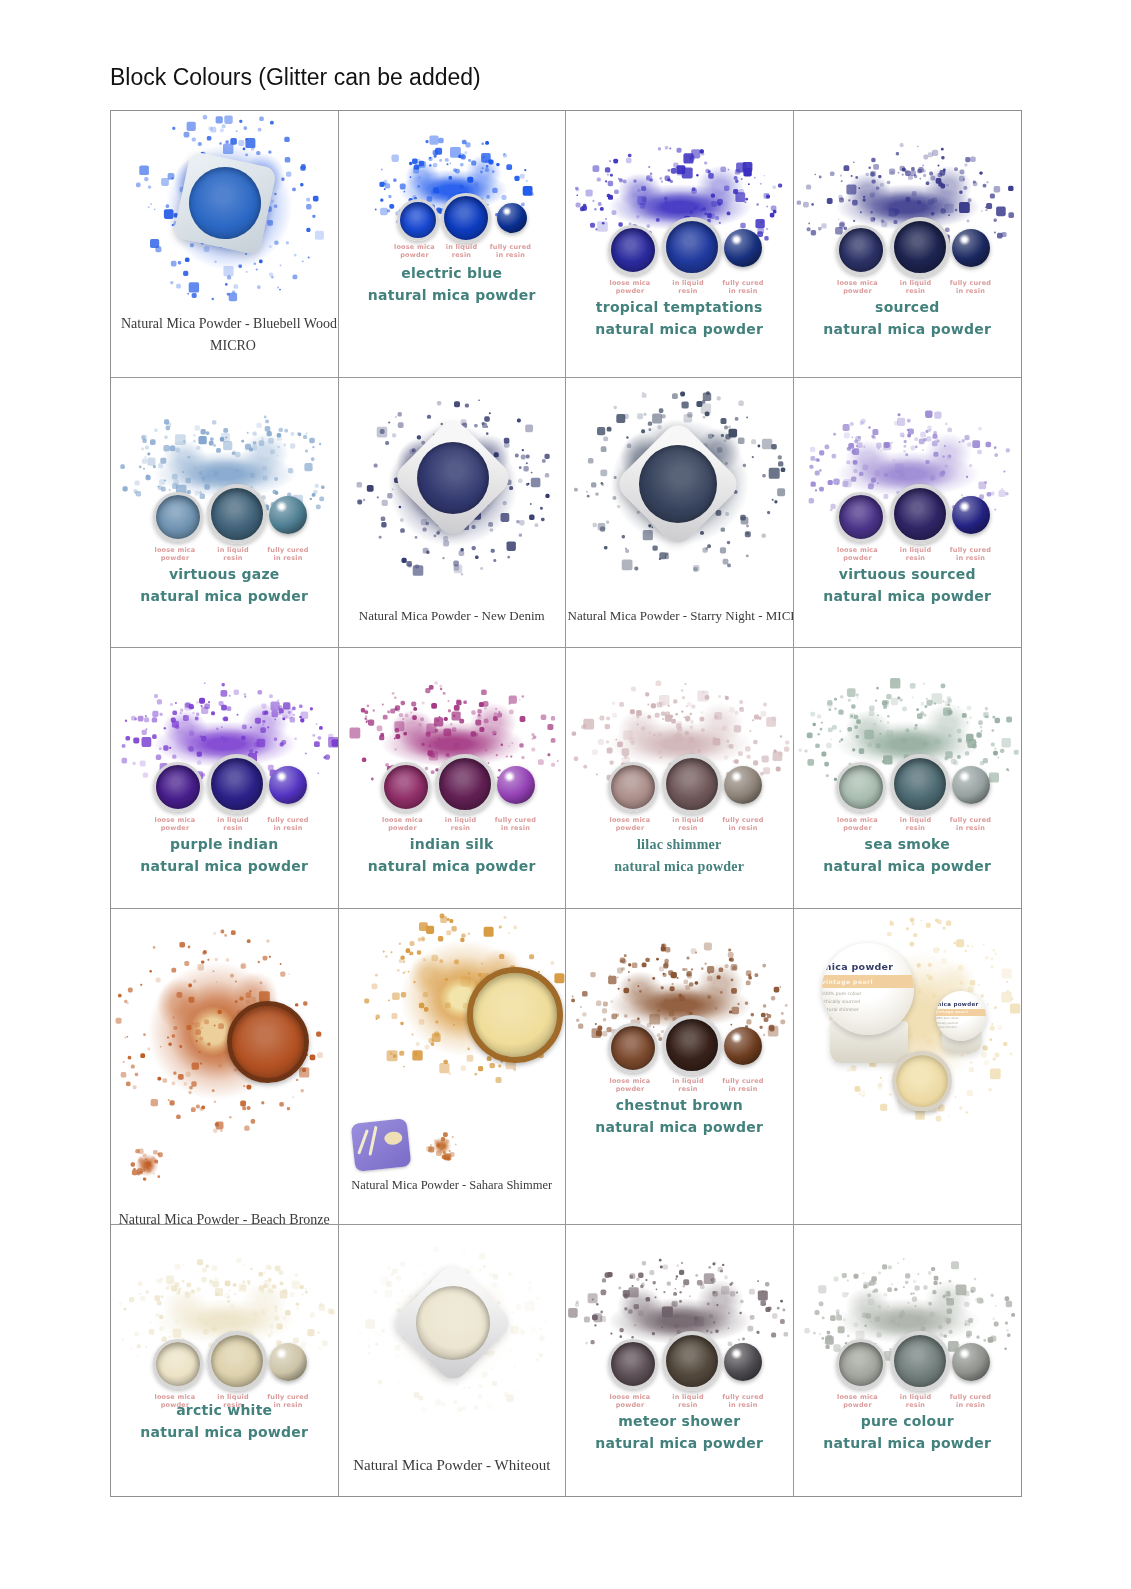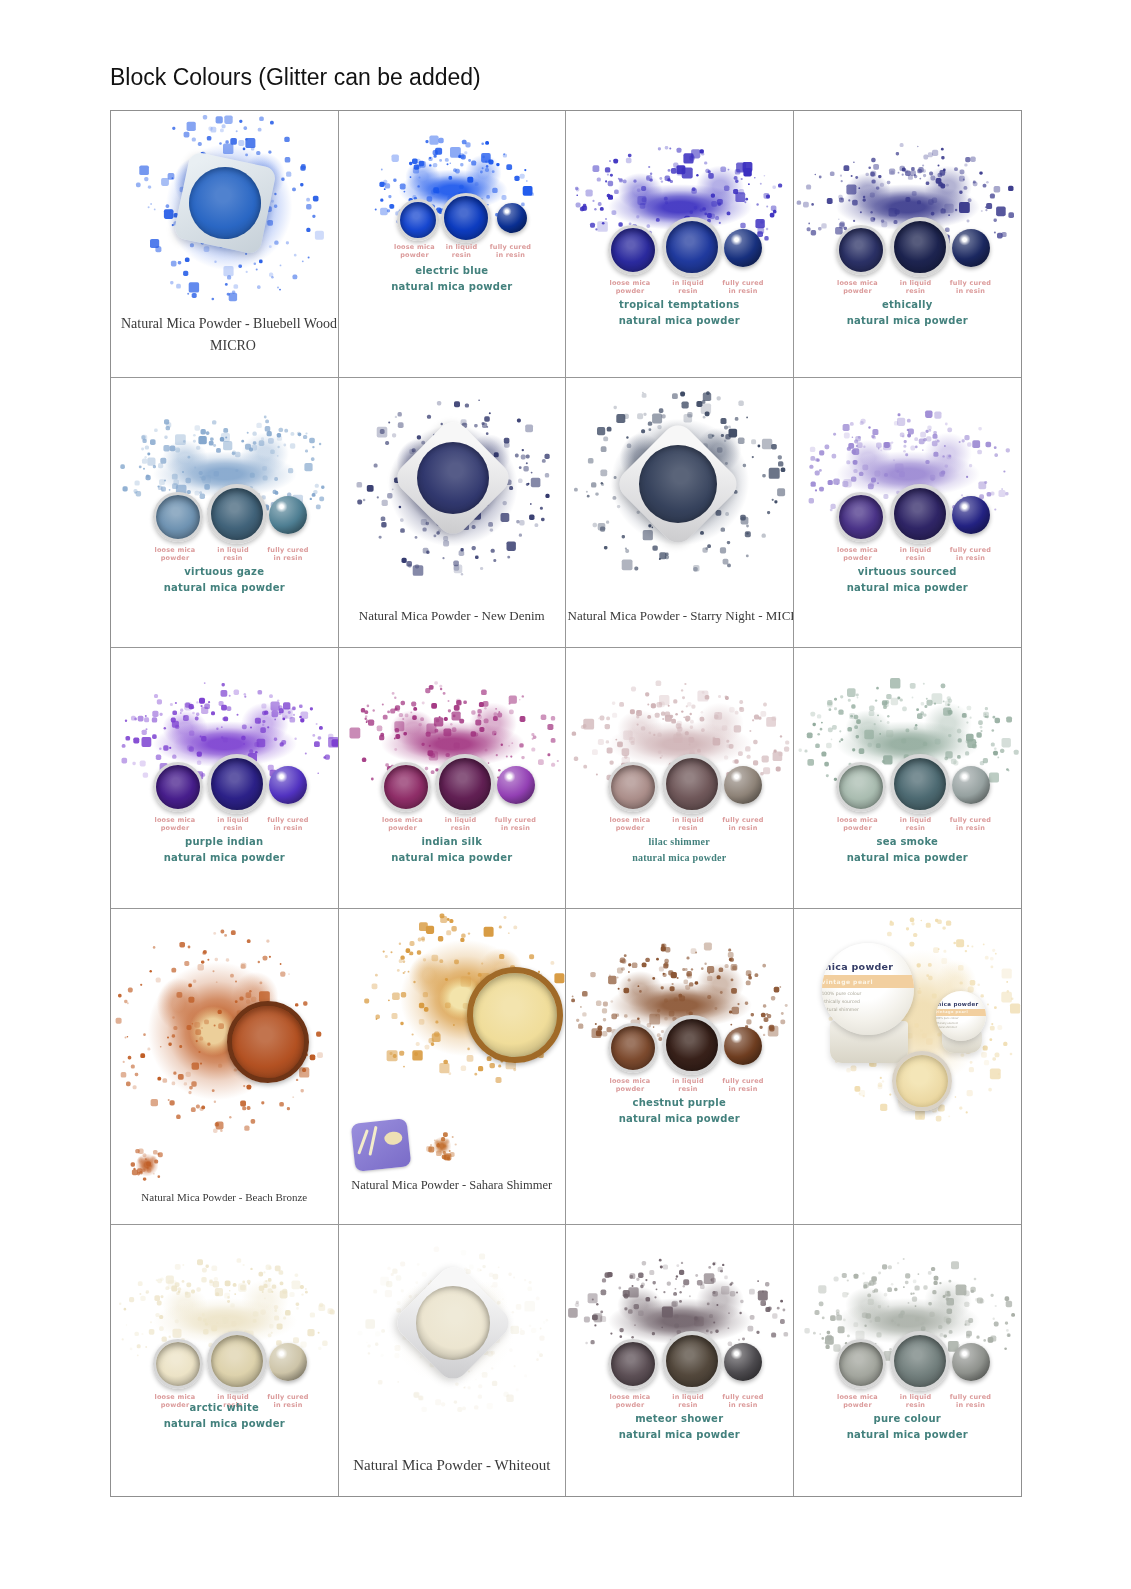--- a/index.html
+++ b/index.html
@@ -20,21 +20,21 @@
   .ball{position:absolute;border-radius:50%;box-shadow:0 2px 4px rgba(0,0,0,.3)}
   .ringjar{position:absolute;border-radius:50%;
        box-shadow:0 2px 5px rgba(0,0,0,.3), inset 0 3px 7px rgba(0,0,0,.32)}
   .tilt{position:absolute;box-shadow:0 3px 8px rgba(0,0,0,.18)}
   .tilt.square{background:linear-gradient(140deg,#e9eff3 10%,#c6d0d8);border-radius:12px}
   .tilt.diamond{background:linear-gradient(140deg,#f7f7f7 20%,#dcdcde 70%,#c9c9cb);border-radius:16px}
   .face{position:absolute;border-radius:50%;box-shadow:inset 0 2px 6px rgba(0,0,0,.35)}
   .jar-label{position:absolute;text-align:center;color:#db9b9b;font-size:6.5px;line-height:1.25;
        font-weight:600;letter-spacing:.2px}
   .brand-caption{position:absolute;left:0;right:0;text-align:center;color:#43817d;
-       font-weight:700;font-size:10px;line-height:1.55;letter-spacing:.25px}
+       font-weight:700;font-size:14px;line-height:1.55;letter-spacing:.25px}
   .plain-caption{position:absolute;left:0;right:0;margin:0 auto;text-align:center;
        font-family:"Liberation Serif",serif;color:#3a3a3a;line-height:1.6}
   .illo{position:absolute;width:56px;height:48px;border-radius:8px;transform:rotate(-6deg);
        background:linear-gradient(150deg,#9a8fdd,#7a6cc8);box-shadow:0 1px 3px rgba(0,0,0,.25)}
   .illo i{position:absolute;background:#f3ecca;border-radius:2px}
   .illo i:nth-child(1){left:9px;top:6px;width:3px;height:26px;transform:rotate(26deg)}
   .illo i:nth-child(2){left:19px;top:4px;width:3px;height:30px;transform:rotate(18deg)}
   .illo i:nth-child(3){left:32px;top:12px;width:18px;height:13px;border-radius:50%;background:#eee0b4}
   .tin-lid{position:absolute;border-radius:50%;overflow:hidden;text-align:left;
        background:radial-gradient(circle at 45% 32%,#ffffff 0 35%,#f2f0e9 62%,#d9d6cc);
@@ -124,21 +124,21 @@
       </div>
       <div class="jar-label" style="left: 88px; width: 68px; top: 168px;">
         <div>in liquid</div>
         <div>resin</div>
       </div>
       <div class="jar-label" style="left: 146px; width: 62px; top: 168px;">
         <div>fully cured</div>
         <div>in resin</div>
       </div>
       <div class="brand-caption" style="top: 186px;">
-        <div>ethically</div>
+        <div>sourced</div>
         <div>natural mica powder</div>
       </div>
     </div>
     <div class="cell">
       <div class="splash" style="left: 14px; top: 14px; width: 200px; height: 114px; background: radial-gradient(closest-side at 50% 72%, rgba(130, 165, 204, 0.92) 0px, rgba(130, 165, 204, 0.92) 17%, rgba(130, 165, 204, 0.7) 33%, rgba(130, 165, 204, 0.26) 52%, rgba(0, 0, 0, 0) 72%), radial-gradient(closest-side at 30% 58%, rgba(130, 165, 204, 0.42) 0px, rgba(130, 165, 204, 0.42) 12%, rgba(0, 0, 0, 0) 38%), radial-gradient(closest-side at 70% 54%, rgba(130, 165, 204, 0.38) 0px, rgba(130, 165, 204, 0.38) 12%, rgba(0, 0, 0, 0) 40%);">
         <i class="specks" style="box-shadow: rgba(130, 165, 204, 0.4) 181px 41px 0px 0.6px, rgba(130, 165, 204, 0.51) 88.7px 29.9px 0px 1.7px, rgba(130, 165, 204, 0.34) 68.9px 48.7px 0px 1px, rgba(130, 165, 204, 0.35) 52.1px 57.5px 0px 1.9px, rgba(130, 165, 204, 0.3) 128.8px 55.1px 0px 2.3px, rgba(130, 165, 204, 0.29) 50.7px 89.7px 0px 2.3px, rgba(130, 165, 204, 0.57) 18px 44.8px 0px 1.6px, rgba(130, 165, 204, 0.78) 39.5px 88.1px 0px 0.5px, rgba(130, 165, 204, 0.23) 71.8px 35.5px 0px 2.3px, rgba(130, 165, 204, 0.42) 145.4px 48.3px 0px 2.4px, rgba(130, 165, 204, 0.82) 82.1px 40.6px 0px 1.3px, rgba(130, 165, 204, 0.3) 68.9px 42.7px 0px 0.8px, rgba(130, 165, 204, 0.32) 17.1px 56.4px 0px 1px, rgba(130, 165, 204, 0.31) 35.1px 73.1px 0px 2.1px, rgba(130, 165, 204, 0.74) 187.9px 54.6px 0px 0.7px, rgba(130, 165, 204, 0.74) 122.5px 54.2px 0px 2.5px, rgba(130, 165, 204, 0.88) 174.1px 42px 0px 1.2px, rgba(130, 165, 204, 0.97) 77.1px 47.6px 0px 3.7px, rgba(130, 165, 204, 0.71) 55.7px 97.6px 0px 4.8px, rgba(130, 165, 204, 0.64) 141.6px 28.9px 0px 1.4px, rgba(130, 165, 204, 0.75) 165.7px 117.5px 0px 3px, rgba(130, 165, 204, 0.42) 40.5px 44.7px 0px 1.2px, rgba(130, 165, 204, 0.87) 116.7px 112.3px 0px 1.4px, rgba(130, 165, 204, 0.96) 151px 100.4px 0px 1.3px, rgba(130, 165, 204, 0.33) 101.7px 99.7px 0px 1.1px, rgba(130, 165, 204, 0.38) 10px 98.4px 0px 1.5px, rgba(130, 165, 204, 0.64) 163.7px 102.2px 0px 1.6px, rgba(130, 165, 204, 0.86) 125.5px 56.9px 0px 1.5px, rgba(130, 165, 204, 0.88) 143.7px 41.2px 0px 2.1px, rgba(130, 165, 204, 0.73) 14.7px 74.4px 0px 0.9px, rgba(130, 165, 204, 0.61) 37.9px 96.6px 0px 2px, rgba(130, 165, 204, 0.35) 166.9px 41.3px 0px 1.4px, rgba(130, 165, 204, 0.89) 100.7px 45px 0px 0.5px, rgba(130, 165, 204, 0.96) 185.3px 106.4px 0px 0.7px, rgba(130, 165, 204, 0.81) 47px 55.9px 0px 2.3px, rgba(130, 165, 204, 0.79) 90.8px 81.2px 0px 2.2px, rgba(130, 165, 204, 0.21) 85.8px 46px 0px 0.8px, rgba(130, 165, 204, 0.64) 75.2px 80.4px 0px 1.5px, rgba(130, 165, 204, 0.54) 136px 50.6px 0px 2.3px, rgba(130, 165, 204, 0.5) 165.1px 78.2px 0px 2.1px, rgba(130, 165, 204, 0.58) 139.7px 24.5px 0px 0.9px, rgba(130, 165, 204, 0.3) 11.6px 90.5px 0px 2.1px, rgba(130, 165, 204, 0.89) 140.5px 115.1px 0px 2.5px, rgba(130, 165, 204, 0.92) 153.4px 42.7px 0px 1.7px, rgba(130, 165, 204, 0.27) 36.4px 89.7px 0px 2.4px, rgba(130, 165, 204, 0.79) 63.3px 99.5px 0px 1.5px, rgba(130, 165, 204, 0.96) 23.3px 61.4px 0px 1px, rgba(130, 165, 204, 0.36) 108.5px 59.9px 0px 1.5px, rgba(130, 165, 204, 0.75) 86.4px 46.8px 0px 1.3px, rgba(130, 165, 204, 0.85) 22.6px 85.1px 0px 2.1px, rgba(130, 165, 204, 0.56) 126.8px 82.8px 0px 2px, rgba(130, 165, 204, 0.88) 197.3px 94.7px 0px 1.2px, rgba(130, 165, 204, 0.44) 58.8px 48.9px 0px 0.8px, rgba(130, 165, 204, 0.24) 18.8px 45.1px 0px 2.4px, rgba(130, 165, 204, 0.89) 117.2px 48.7px 0px 0.9px, rgba(130, 165, 204, 0.69) 187.2px 66.6px 0px 1.3px, rgba(130, 165, 204, 0.47) 136.6px 117.3px 0px 1px, rgba(130, 165, 204, 0.58) 155.3px 37.4px 0px 1.7px, rgba(130, 165, 204, 0.64) 90.7px 102.8px 0px 1.3px, rgba(130, 165, 204, 0.78) 106.8px 109.3px 0px 1px, rgba(130, 165, 204, 0.28) 69.6px 75px 0px 0.5px, rgba(130, 165, 204, 0.53) 89.1px 52.9px 0px 1px, rgba(130, 165, 204, 0.62) 181px 58.5px 0px 1px, rgba(130, 165, 204, 0.58) 12.9px 101.2px 0px 2.2px, rgba(130, 165, 204, 0.35) 147px 59.2px 0px 1.8px, rgba(130, 165, 204, 0.78) 149.2px 99.4px 0px 1.6px, rgba(130, 165, 204, 0.54) 58.3px 113.7px 0px 3.6px, rgba(130, 165, 204, 0.82) 93px 57.9px 0px 1.9px, rgba(130, 165, 204, 0.79) 81.6px 94.4px 0px 2.3px, rgba(130, 165, 204, 0.47) 49.3px 84.2px 0px 2.4px, rgba(130, 165, 204, 0.36) 21.4px 55px 0px 1.6px, rgba(130, 165, 204, 0.31) 30.4px 37.7px 0px 1.3px, rgba(130, 165, 204, 0.36) 189.9px 99.5px 0px 1.6px, rgba(130, 165, 204, 0.26) 20.1px 64.8px 0px 0.7px, rgba(130, 165, 204, 0.4) 172.3px 107.4px 0px 4.7px, rgba(130, 165, 204, 0.35) 114.1px 116.4px 0px 1px, rgba(130, 165, 204, 0.44) 10px 100.2px 0px 0.7px, rgba(130, 165, 204, 0.81) 119.2px 109.8px 0px 1.9px, rgba(130, 165, 204, 0.73) 142px 36.3px 0px 2.3px, rgba(130, 165, 204, 0.31) 167.1px 53.5px 0px 2.2px, rgba(130, 165, 204, 0.32) 159.3px 52.5px 0px 0.9px, rgba(130, 165, 204, 0.21) 154px 45.7px 0px 2.1px, rgba(130, 165, 204, 0.67) 76.8px 103.7px 0px 2.2px, rgba(130, 165, 204, 0.7) 44.1px 97.3px 0px 0.4px, rgba(130, 165, 204, 0.72) 42.3px 35.6px 0px 1.7px, rgba(130, 165, 204, 0.75) 33px 94px 0px 0.6px, rgba(130, 165, 204, 0.6) 150.6px 86.5px 0px 1.4px, rgba(130, 165, 204, 0.3) 19.1px 68.7px 0px 2.1px, rgba(130, 165, 204, 0.68) 183px 74.6px 0px 3.6px, rgba(130, 165, 204, 0.39) 54.9px 47.1px 0px 4.9px, rgba(130, 165, 204, 0.23) 81px 86.7px 0px 3.8px, rgba(130, 165, 204, 0.31) 75px 84.7px 0px 0.4px, rgba(130, 165, 204, 0.88) 77.7px 39.2px 0px 2.2px, rgba(130, 165, 204, 0.41) 153.1px 54.5px 0px 0.7px, rgba(130, 165, 204, 0.87) -0.4px 96.4px 0px 2.1px, rgba(130, 165, 204, 0.89) 85.7px 50.7px 0px 1.9px, rgba(130, 165, 204, 0.57) 49.5px 93.7px 0px 2.4px, rgba(130, 165, 204, 0.39) 129.1px 41.2px 0px 1.6px, rgba(130, 165, 204, 0.57) 77.9px 85.8px 0px 1.8px, rgba(130, 165, 204, 0.82) 27.3px 49.6px 0px 2.3px, rgba(130, 165, 204, 0.4) 25.9px 69.2px 0px 3.6px, rgba(130, 165, 204, 0.29) 65.6px 117.7px 0px 1px, rgba(130, 165, 204, 0.41) 112.2px 62px 0px 2.3px, rgba(130, 165, 204, 0.62) 192.8px 114.3px 0px 1.9px, rgba(130, 165, 204, 0.29) 152.2px 63.3px 0px 0.4px, rgba(130, 165, 204, 0.93) 188.1px 102.4px 0px 1.4px, rgba(130, 165, 204, 0.62) 83.9px 116.4px 0px 1.3px, rgba(130, 165, 204, 0.64) 107.9px 61px 0px 1.2px, rgba(130, 165, 204, 0.5) 102.2px 53.2px 0px 4.1px, rgba(130, 165, 204, 0.31) 72.7px 55.2px 0px 1.5px, rgba(130, 165, 204, 0.78) 57.5px 79.4px 0px 0.5px, rgba(130, 165, 204, 0.23) 71.4px 100.7px 0px 1.9px, rgba(130, 165, 204, 0.69) 41.1px 55.8px 0px 2.7px, rgba(130, 165, 204, 0.71) 28.9px 74.2px 0px 1.1px, rgba(130, 165, 204, 0.57) 111.3px 78.1px 0px 1px, rgba(130, 165, 204, 0.64) 148px 112.2px 0px 2.2px, rgba(130, 165, 204, 0.78) 18.5px 76.2px 0px 0.5px, rgba(130, 165, 204, 0.33) 191.3px 93.3px 0px 1.5px, rgba(130, 165, 204, 0.45) 75.1px 100.2px 0px 1px, rgba(130, 165, 204, 0.8) 41.1px 29.3px 0px 2.1px, rgba(130, 165, 204, 0.44) 115.3px 114.7px 0px 1px, rgba(130, 165, 204, 0.21) 137px 46.4px 0px 1.1px, rgba(130, 165, 204, 0.44) 34.7px 95.2px 0px 1.8px, rgba(130, 165, 204, 0.67) 196.2px 106.3px 0px 1.9px, rgba(130, 165, 204, 0.31) 43.1px 32.4px 0px 2.2px, rgba(130, 165, 204, 0.62) 62.7px 88px 0px 2.2px, rgba(130, 165, 204, 0.44) 125.8px 95.4px 0px 1.1px, rgba(130, 165, 204, 0.34) 173.3px 41.1px 0px 1.4px, rgba(130, 165, 204, 0.71) 19.1px 48.4px 0px 1.6px, rgba(130, 165, 204, 0.64) 179.6px 44.5px 0px 1.6px, rgba(130, 165, 204, 0.67) 22.1px 83.7px 0px 1.1px, rgba(130, 165, 204, 0.7) 122.2px 40.3px 0px 0.5px, rgba(130, 165, 204, 0.38) 37.3px 97.9px 0px 0.4px, rgba(130, 165, 204, 0.37) 139.6px 85.6px 0px 2px, rgba(130, 165, 204, 0.74) 37.8px 68.2px 0px 2.5px, rgba(130, 165, 204, 0.42) 138.1px 104.9px 0px 1.7px, rgba(130, 165, 204, 0.7) 194.6px 51.5px 0px 0.7px, rgba(130, 165, 204, 0.3) 99.9px 44.9px 0px 4px, rgba(130, 165, 204, 0.58) 160.7px 38.2px 0px 1.4px, rgba(130, 165, 204, 0.24) 139.1px 75.8px 0px 1.9px, rgba(130, 165, 204, 0.72) 129.1px 50.5px 0px 1.3px, rgba(130, 165, 204, 0.78) -2.9px 74.1px 0px 1.8px, rgba(130, 165, 204, 0.66) 133.3px 101.7px 0px 0.4px, rgba(130, 165, 204, 0.54) 106.3px 107.2px 0px 1.9px, rgb(130, 165, 204) 96.5px 46.8px 0px 1.7px, rgba(130, 165, 204, 0.99) 102.4px 103.2px 0px 2px, rgba(130, 165, 204, 0.55) 63.4px 64.6px 0px 0.9px, rgba(130, 165, 204, 0.78) 100.2px 37.9px 0px 1.9px, rgba(130, 165, 204, 0.24) 133.6px 32.9px 0px 2.2px, rgba(130, 165, 204, 0.76) 186.5px 48px 0px 2.3px;"></i>
       </div>
       <div class="jar" style="left: 42px; top: 114px; width: 44px; height: 44px; border-width: 3.74px; background: radial-gradient(circle at 45% 38%, rgb(147, 174, 197) 0px, rgb(147, 174, 197) 10%, rgb(111, 147, 178) 48%, rgb(67, 88, 107) 100%);"></div>
       <div class="jar" style="left: 96px; top: 106px; width: 52px; height: 52px; border-width: 4.42px; background: radial-gradient(circle at 45% 38%, rgb(113, 138, 155) 0px, rgb(113, 138, 155) 10%, rgb(65, 99, 122) 48%, rgb(39, 59, 73) 100%);"></div>
       <div class="ball" style="left: 158px; top: 118px; width: 38px; height: 38px; background: radial-gradient(circle at 33% 28%, rgb(255, 255, 255) 0px, rgb(255, 255, 255) 5%, rgb(131, 165, 179) 16%, rgb(78, 126, 146) 52%, rgb(39, 63, 73) 90%);"></div>
@@ -298,21 +298,21 @@
       </div>
     </div>
     <div class="cell">
       <div class="splash" style="left: 10px; top: 26px; width: 192px; height: 192px; background: radial-gradient(closest-side at 48% 50%, rgb(236, 207, 154) 0px, rgb(236, 207, 154) 13%, rgba(236, 207, 154, 0.55) 19%, rgba(0, 0, 0, 0) 26%), radial-gradient(closest-side, rgba(192, 94, 38, 0.92) 0px, rgba(192, 94, 38, 0.92) 17%, rgba(192, 94, 38, 0.7) 33%, rgba(192, 94, 38, 0.26) 52%, rgba(0, 0, 0, 0) 72%), radial-gradient(closest-side at 30% 36%, rgba(192, 94, 38, 0.42) 0px, rgba(192, 94, 38, 0.42) 12%, rgba(0, 0, 0, 0) 38%), radial-gradient(closest-side at 70% 32%, rgba(192, 94, 38, 0.38) 0px, rgba(192, 94, 38, 0.38) 12%, rgba(0, 0, 0, 0) 40%);">
         <i class="specks" style="box-shadow: rgba(192, 94, 38, 0.23) 98.6px 130.3px 0px 1.5px, rgba(192, 94, 38, 0.39) 93.4px 166.3px 0px 0.7px, rgba(192, 94, 38, 0.74) 95.3px 188.9px 0px 1.6px, rgba(192, 94, 38, 0.99) 127.4px 151.6px 0px 1.9px, rgba(192, 94, 38, 0.39) 178.4px 104.1px 0px 0.8px, rgba(192, 94, 38, 0.91) 8px 122.1px 0px 1.3px, rgba(192, 94, 38, 0.88) 148.4px 21.3px 0px 0.6px, rgba(192, 94, 38, 0.47) 92px 35.7px 0px 0.5px, rgba(192, 94, 38, 0.22) 95.2px 46.7px 0px 0.4px, rgba(192, 94, 38, 0.49) 76.7px 96.6px 0px 2.4px, rgba(192, 94, 38, 0.81) 183.8px 68px 0px 1.7px, rgba(192, 94, 38, 0.37) 118px 77.6px 0px 2.3px, rgba(192, 94, 38, 0.78) 143.7px 118px 0px 1.8px, rgba(192, 94, 38, 0.47) 2px 139.3px 0px 2.3px, rgba(192, 94, 38, 0.68) 114.5px 46px 0px 0.5px, rgba(192, 94, 38, 0.65) 71.8px 174.2px 0px 1.9px, rgba(192, 94, 38, 0.49) 108.8px 181.7px 0px 0.7px, rgba(192, 94, 38, 0.57) 82.8px 17.4px 0px 1.4px, rgba(192, 94, 38, 0.21) 63.9px 148.4px 0px 1.2px, rgba(192, 94, 38, 0.52) 104.1px -0.2px 0px 0.9px, rgba(192, 94, 38, 0.49) 53.9px 92.5px 0px 1.5px, rgba(192, 94, 38, 0.57) 117.7px 133.1px 0px 1.5px, rgba(192, 94, 38, 0.76) 67.5px 11.5px 0px 0.9px, rgba(192, 94, 38, 0.35) 160px 88.3px 0px 1px, rgba(192, 94, 38, 0.73) 120px 63px 0px 1.6px, rgba(192, 94, 38, 0.72) 53.4px 137.7px 0px 1.1px, rgba(192, 94, 38, 0.78) 50.6px 167.4px 0px 2.1px, rgba(192, 94, 38, 0.8) 59.3px 141.4px 0px 2.4px, rgba(192, 94, 38, 0.25) 106px 24.5px 0px 1.2px, rgba(192, 94, 38, 0.29) 13.1px 151.8px 0px 1.5px, rgba(192, 94, 38, 0.79) 142.9px 61.1px 0px 4.9px, rgba(192, 94, 38, 0.92) 46.5px 102.1px 0px 0.5px, rgba(192, 94, 38, 0.22) 198.5px 119.6px 0px 2.4px, rgba(192, 94, 38, 0.39) 43.3px 145px 0px 1.8px, rgba(192, 94, 38, 0.26) 75.7px 89.4px 0px 2.4px, rgba(192, 94, 38, 0.27) 73.1px 45.8px 0px 1.2px, rgba(192, 94, 38, 0.79) 69.9px 64.3px 0px 2.5px, rgba(192, 94, 38, 0.67) 98.1px 190px 0px 3.4px, rgba(192, 94, 38, 0.74) 127.1px 172.5px 0px 1.4px, rgba(192, 94, 38, 0.39) 2.2px 126.4px 0px 0.6px, rgba(192, 94, 38, 0.27) 51.9px 147.9px 0px 1.3px, rgba(192, 94, 38, 0.69) 128.9px 55.7px 0px 0.7px, rgba(192, 94, 38, 0.94) 175.2px 69.4px 0px 1.2px, rgba(192, 94, 38, 0.51) 4.3px 66px 0px 1.2px, rgba(192, 94, 38, 0.55) 32.6px 11.9px 0px 0.8px, rgba(192, 94, 38, 0.63) 69.5px 152.3px 0px 1.3px, rgba(192, 94, 38, 0.71) 131.4px 185.9px 0px 1.8px, rgba(192, 94, 38, 0.93) 81.2px 26.6px 0px 1.2px, rgba(192, 94, 38, 0.71) 6.8px 148.4px 0px 1.8px, rgba(192, 94, 38, 0.9) 81.7px 171.8px 0px 1.4px, rgba(192, 94, 38, 0.91) 5.9px 101.2px 0px 0.3px, rgba(192, 94, 38, 0.58) 47.2px 164.6px 0px 0.5px, rgba(192, 94, 38, 0.83) 111.8px -2.8px 0px 1.9px, rgba(192, 94, 38, 0.63) 57.9px 59.4px 0px 2.4px, rgba(192, 94, 38, 0.7) 52.3px 34.7px 0px 1.9px, rgba(192, 94, 38, 0.78) 67.5px 92px 0px 2px, rgba(192, 94, 38, 0.32) 146.4px 5.6px 0px 1.1px, rgba(192, 94, 38, 0.52) 164.1px 74.4px 0px 1.3px, rgba(192, 94, 38, 0.69) 122.7px 172.8px 0px 1.5px, rgba(192, 94, 38, 0.57) 39.2px 111.3px 0px 0.3px, rgba(192, 94, 38, 0.21) 36.7px 44.6px 0px 2px, rgba(192, 94, 38, 0.46) 110.5px 40.1px 0px 1.4px, rgba(192, 94, 38, 0.38) 85px 86.4px 0px 1.9px, rgba(192, 94, 38, 0.83) 128px 72.5px 0px 2px, rgba(192, 94, 38, 0.71) 166.9px 173.2px 0px 1.1px, rgba(192, 94, 38, 0.4) 146px 90.5px 0px 0.5px, rgba(192, 94, 38, 0.64) 143.5px 22.6px 0px 1.9px, rgba(192, 94, 38, 0.23) 171.7px 161.7px 0px 0.4px, rgba(192, 94, 38, 0.39) 68.5px 157.1px 0px 1.1px, rgba(192, 94, 38, 0.31) 6.3px 67.8px 0px 0.5px, rgba(192, 94, 38, 0.37) 99.9px 195.2px 0px 0.8px, rgba(192, 94, 38, 0.86) 86.9px 24.3px 0px 0.5px, rgba(192, 94, 38, 0.2) 66.7px 138.8px 0px 2.1px, rgba(192, 94, 38, 0.88) 121.6px 168px 0px 2.4px, rgba(192, 94, 38, 0.62) 23px 99.1px 0px 0.8px, rgba(192, 94, 38, 0.26) 80.5px 92.6px 0px 0.5px, rgba(192, 94, 38, 0.54) 32.8px 167.1px 0px 3.2px, rgba(192, 94, 38, 0.57) 65.3px 27.9px 0px 2px, rgba(192, 94, 38, 0.59) 122.7px 150.6px 0px 0.6px, rgba(192, 94, 38, 0.67) 72.5px 148.5px 0px 2.2px, rgba(192, 94, 38, 0.29) 79.2px 31.7px 0px 2.7px, rgba(192, 94, 38, 0.51) 126.9px 59.6px 0px 2.3px, rgba(192, 94, 38, 0.92) -1.7px 60.1px 0px 1.3px, rgba(192, 94, 38, 0.96) 98.2px 76.4px 0px 1.6px, rgba(192, 94, 38, 0.91) 184.9px 119.3px 0px 1px, rgba(192, 94, 38, 0.83) 60.7px 9.2px 0px 2.3px, rgba(192, 94, 38, 0.41) 153.1px 85.7px 0px 1.9px, rgba(192, 94, 38, 0.93) 197.2px 98.6px 0px 2.1px, rgba(192, 94, 38, 0.52) 125.4px 192.7px 0px 2.1px, rgba(192, 94, 38, 0.87) 75.2px 105.6px 0px 0.6px, rgba(192, 94, 38, 0.77) 73.8px 130.6px 0px 3.2px, rgba(192, 94, 38, 0.3) 79.8px 103.1px 0px 1.5px, rgba(192, 94, 38, 0.51) 143.6px 87.8px 0px 1.6px, rgba(192, 94, 38, 0.47) 99.6px 90.6px 0px 2.4px, rgba(192, 94, 38, 0.25) 122px 30.2px 0px 2.4px, rgba(192, 94, 38, 0.82) 83.4px 16.4px 0px 1.4px, rgba(192, 94, 38, 0.73) 137.3px 26.5px 0px 0.7px, rgba(192, 94, 38, 0.64) 91.7px 155.1px 0px 0.9px, rgba(192, 94, 38, 0.93) 48.6px 108.7px 0px 1.2px, rgba(192, 94, 38, 0.64) 87.4px 108.7px 0px 1.1px, rgba(192, 94, 38, 0.22) 132.2px 63.8px 0px 2.1px, rgba(192, 94, 38, 0.63) 70.9px 88.3px 0px 0.3px, rgba(192, 94, 38, 0.24) 94.8px 24px 0px 1.2px, rgba(192, 94, 38, 0.42) 4px 102.1px 0px 0.5px, rgba(192, 94, 38, 0.75) 56.9px 181.3px 0px 1.7px, rgba(192, 94, 38, 0.41) 133.9px 81.4px 0px 0.8px, rgba(192, 94, 38, 0.55) 182.7px 136.9px 0px 4.6px, rgba(192, 94, 38, 0.74) 100.9px -4px 0px 1.4px, rgba(192, 94, 38, 0.42) 180.7px 155.3px 0px 1.2px, rgba(192, 94, 38, 0.88) 161.3px 78.1px 0px 2px, rgba(192, 94, 38, 0.73) 157.8px 130.8px 0px 1.5px, rgba(192, 94, 38, 0.89) 59.2px 111px 0px 1px, rgba(192, 94, 38, 0.6) 15px 139px 0px 1.3px, rgba(192, 94, 38, 0.67) 8.8px 54.5px 0px 1.9px, rgba(192, 94, 38, 0.98) 29.2px 35.7px 0px 0.7px, rgba(192, 94, 38, 0.29) 52px 82px 0px 0.7px, rgba(192, 94, 38, 0.21) 93.2px -2.1px 0px 0.9px, rgba(192, 94, 38, 0.2) 126.6px 66.2px 0px 1.6px, rgba(192, 94, 38, 0.9) 172px 119.5px 0px 2.4px, rgba(192, 94, 38, 0.24) 93.8px 195.2px 0px 1.7px, rgba(192, 94, 38, 0.59) 11.3px 131px 0px 1.5px, rgba(192, 94, 38, 0.4) 139.4px 47.4px 0px 0.9px, rgba(192, 94, 38, 0.33) 80.1px 173.4px 0px 1.5px, rgba(192, 94, 38, 0.71) 119.4px 126.1px 0px 1px, rgba(192, 94, 38, 0.72) 160.1px 168.7px 0px 1.8px, rgba(192, 94, 38, 0.77) 141.3px 167.4px 0px 1.1px, rgba(192, 94, 38, 0.25) 27.4px 113.6px 0px 1px, rgba(192, 94, 38, 0.76) 78px 116.5px 0px 0.6px, rgba(192, 94, 38, 0.95) 68.6px 49.9px 0px 1.3px, rgba(192, 94, 38, 0.9) 159.1px 28.5px 0px 0.4px, rgba(192, 94, 38, 0.9) 114.7px 66.1px 0px 0.9px, rgba(192, 94, 38, 0.49) -2.9px 85.3px 0px 2.5px, rgba(192, 94, 38, 0.41) 141px 91.2px 0px 2.1px, rgba(192, 94, 38, 0.49) 161.3px 38.6px 0px 2.1px, rgba(192, 94, 38, 0.62) 175.6px 144.4px 0px 0.7px, rgba(192, 94, 38, 0.21) 167.5px 38.6px 0px 0.4px, rgba(192, 94, 38, 0.75) 93.1px 90px 0px 0.5px, rgb(192, 94, 38) 37.8px 143.2px 0px 1.4px, rgb(192, 94, 38) 21.2px 120.2px 0px 1.9px, rgba(192, 94, 38, 0.89) 182.6px 134.5px 0px 1.5px, rgba(192, 94, 38, 0.51) 143.1px 117.6px 0px 2.3px, rgba(192, 94, 38, 0.86) 19.7px 49.3px 0px 0.6px, rgba(192, 94, 38, 0.82) 79.5px 128.1px 0px 0.6px, rgba(192, 94, 38, 0.6) 76.4px 170.9px 0px 1.5px, rgb(192, 94, 38) 191px 121.9px 0px 2.3px, rgba(192, 94, 38, 0.86) 127.2px 5.7px 0px 1.4px, rgba(192, 94, 38, 0.35) 121.6px 30.9px 0px 1.9px, rgba(192, 94, 38, 0.32) 113.8px 134.5px 0px 1.1px, rgba(192, 94, 38, 0.72) 51.9px 100.5px 0px 1.2px, rgba(192, 94, 38, 0.82) 176.4px 102.8px 0px 0.6px;"></i>
       </div>
       <div class="ringjar" style="left: 116px; top: 92px; width: 72px; height: 72px; border: 5.76px solid rgb(110, 52, 22); background: radial-gradient(circle at 46% 40%, rgb(194, 116, 78) 0px, rgb(194, 116, 78) 12%, rgb(179, 81, 34) 55%, rgb(116, 53, 22) 100%);"></div>
       <div class="splash" style="left: 20px; top: 240px; width: 32px; height: 32px; background: radial-gradient(closest-side, rgba(192, 94, 38, 0.92) 0px, rgba(192, 94, 38, 0.92) 17%, rgba(192, 94, 38, 0.7) 33%, rgba(192, 94, 38, 0.26) 52%, rgba(0, 0, 0, 0) 72%), radial-gradient(closest-side at 30% 36%, rgba(192, 94, 38, 0.42) 0px, rgba(192, 94, 38, 0.42) 12%, rgba(0, 0, 0, 0) 38%), radial-gradient(closest-side at 70% 32%, rgba(192, 94, 38, 0.38) 0px, rgba(192, 94, 38, 0.38) 12%, rgba(0, 0, 0, 0) 40%);">
         <i class="specks" style="box-shadow: rgba(192, 94, 38, 0.64) 28.8px 5.2px 0px 2px, rgba(192, 94, 38, 0.82) 1.3px 15px 0px 1.7px, rgba(192, 94, 38, 0.64) 14.4px 9.6px 0px 0.4px, rgba(192, 94, 38, 0.81) 17.1px 14.3px 0px 1.9px, rgba(192, 94, 38, 0.81) 3px 19.4px 0px 0.7px, rgba(192, 94, 38, 0.79) 27.3px 27.1px 0px 0.8px, rgba(192, 94, 38, 0.62) 6px 1.6px 0px 1.7px, rgba(192, 94, 38, 0.35) 19.3px 16.5px 0px 0.5px, rgba(192, 94, 38, 0.87) 13.1px 29.6px 0px 1.2px, rgba(192, 94, 38, 0.2) 22.3px 24.2px 0px 0.5px, rgba(192, 94, 38, 0.57) 16.1px 18.3px 0px 0.6px, rgba(192, 94, 38, 0.44) 12.2px 20.7px 0px 1.3px, rgba(192, 94, 38, 0.67) 7px 24.4px 0px 1.1px, rgba(192, 94, 38, 0.74) 3.3px 22.8px 0px 2.4px, rgba(192, 94, 38, 0.29) 17.7px 21px 0px 1.7px, rgba(192, 94, 38, 0.28) 13px 5.7px 0px 1.4px, rgba(192, 94, 38, 0.49) 27px 4.5px 0px 0.7px, rgba(192, 94, 38, 0.75) 24.7px 12px 0px 1.5px, rgba(192, 94, 38, 0.7) 8.2px 21.4px 0px 2.2px, rgba(192, 94, 38, 0.37) 9.4px 1.8px 0px 2.2px, rgba(192, 94, 38, 0.58) 9.6px 23.2px 0px 1.3px, rgba(192, 94, 38, 0.44) 23.8px 2.8px 0px 1.8px;"></i>
       </div>
-      <div class="plain-caption" style="top: 280px; font-size: 11px; white-space: nowrap;">Natural Mica Powder - Beach Bronze</div>
+      <div class="plain-caption" style="top: 300px; font-size: 14px; white-space: nowrap;">Natural Mica Powder - Beach Bronze</div>
     </div>
     <div class="cell">
       <div class="splash" style="left: 36px; top: 8px; width: 180px; height: 162px; background: radial-gradient(closest-side at 48% 50%, rgb(243, 228, 171) 0px, rgb(243, 228, 171) 13%, rgba(243, 228, 171, 0.55) 19%, rgba(0, 0, 0, 0) 26%), radial-gradient(closest-side, rgba(216, 155, 66, 0.92) 0px, rgba(216, 155, 66, 0.92) 17%, rgba(216, 155, 66, 0.7) 33%, rgba(216, 155, 66, 0.26) 52%, rgba(0, 0, 0, 0) 72%), radial-gradient(closest-side at 30% 36%, rgba(216, 155, 66, 0.42) 0px, rgba(216, 155, 66, 0.42) 12%, rgba(0, 0, 0, 0) 38%), radial-gradient(closest-side at 70% 32%, rgba(216, 155, 66, 0.38) 0px, rgba(216, 155, 66, 0.38) 12%, rgba(0, 0, 0, 0) 40%);">
         <i class="specks" style="box-shadow: rgba(216, 155, 66, 0.93) 105.1px 151.2px 0px 2.1px, rgba(216, 155, 66, 0.71) 158.6px 105.4px 0px 2.1px, rgba(216, 155, 66, 0.68) 78.6px 11.2px 0px 2.2px, rgba(216, 155, 66, 0.76) 164.1px 135px 0px 1.7px, rgba(216, 155, 66, 0.74) 124.2px 148.6px 0px 1px, rgba(216, 155, 66, 0.73) 165.4px 137.8px 0px 2.3px, rgba(216, 155, 66, 0.44) 49.9px 77.2px 0px 2.1px, rgba(216, 155, 66, 0.75) -8.8px 83.4px 0px 2px, rgba(216, 155, 66, 0.22) 112.2px 71.2px 0px 4px, rgba(216, 155, 66, 0.58) 135.7px 97.8px 0px 0.5px, rgba(216, 155, 66, 0.5) 28.4px 44.1px 0px 0.8px, rgba(216, 155, 66, 0.99) 54.5px 12.3px 0px 3.6px, rgba(216, 155, 66, 0.88) 113.6px 141.2px 0px 1.9px, rgba(216, 155, 66, 0.97) 174.3px 100.7px 0px 2px, rgba(216, 155, 66, 0.77) 26.2px 135.7px 0px 2px, rgba(216, 155, 66, 0.74) 16px 34.7px 0px 0.5px, rgba(216, 155, 66, 0.32) 25.2px 43.6px 0px 1.5px, rgba(216, 155, 66, 0.47) 152.5px 78px 0px 1.8px, rgba(216, 155, 66, 0.47) 142.5px 102.5px 0px 1.2px, rgba(216, 155, 66, 0.51) 163.1px 81.6px 0px 1.3px, rgb(216, 155, 66) 32.4px 33.1px 0px 1.8px, rgba(216, 155, 66, 0.57) 133.9px 103.2px 0px 1.3px, rgba(216, 155, 66, 0.22) 155.3px 88px 0px 2.1px, rgba(216, 155, 66, 0.77) 156.1px 39.2px 0px 2px, rgba(216, 155, 66, 0.25) 176.9px 45.4px 0px 1.4px, rgba(216, 155, 66, 0.55) 65.8px 43.7px 0px 1.4px, rgba(216, 155, 66, 0.64) 149.8px 57.5px 0px 2.5px, rgba(216, 155, 66, 0.89) 78.4px 107.5px 0px 0.4px, rgba(216, 155, 66, 0.61) 37.1px 117px 0px 0.6px, rgba(216, 155, 66, 0.73) 39px 64.5px 0px 0.7px, rgba(216, 155, 66, 0.56) 36.5px 26px 0px 2px, rgba(216, 155, 66, 0.42) 73.2px 15.3px 0px 2px, rgba(216, 155, 66, 0.72) 163.3px 112.6px 0px 0.8px, rgba(216, 155, 66, 0.86) 13.4px 82.8px 0px 0.4px, rgba(216, 155, 66, 0.64) 93.1px 131.4px 0px 0.8px, rgba(216, 155, 66, 0.99) 46.1px 88px 0px 2.2px, rgba(216, 155, 66, 0.76) 19.2px 138.5px 0px 1.4px, rgba(216, 155, 66, 0.26) 74.3px 156.2px 0px 0.9px, rgba(216, 155, 66, 0.54) 47.5px 20.9px 0px 1.4px, rgba(216, 155, 66, 0.24) 42.2px 126.4px 0px 1.5px, rgba(216, 155, 66, 0.44) 95.7px 94.8px 0px 1.2px, rgba(216, 155, 66, 0.47) 94.5px 87.4px 0px 1.2px, rgba(216, 155, 66, 0.87) 126.2px 39px 0px 2.1px, rgba(216, 155, 66, 0.64) 61.2px 116.6px 0px 2.1px, rgba(216, 155, 66, 0.41) 93.1px 102.9px 0px 0.3px, rgba(216, 155, 66, 0.63) 124.8px 9.6px 0px 1px, rgba(216, 155, 66, 0.45) 0.9px 57.6px 0px 0.9px, rgba(216, 155, 66, 0.46) 72.3px 87.9px 0px 2.3px, rgba(216, 155, 66, 0.85) 104.2px 57.3px 0px 1.4px, rgba(216, 155, 66, 0.78) 93.4px 56px 0px 0.8px, rgba(216, 155, 66, 0.99) 139.7px 102.2px 0px 1.6px, rgba(216, 155, 66, 0.92) 27.1px 40.2px 0px 1.6px, rgba(216, 155, 66, 0.41) 19px 98.6px 0px 2.5px, rgba(216, 155, 66, 0.49) 116.8px 90.2px 0px 1.1px, rgba(216, 155, 66, 0.87) 66.5px -1.7px 0px 1.9px, rgba(216, 155, 66, 0.41) 47.7px 22.6px 0px 1.2px, rgba(216, 155, 66, 0.38) 94.5px 140.8px 0px 2.9px, rgb(216, 155, 66) 50.7px 91.9px 0px 1.8px, rgba(216, 155, 66, 0.48) 15.5px 136.1px 0px 1px, rgba(216, 155, 66, 0.24) 51.5px 129.6px 0px 1.9px, rgba(216, 155, 66, 0.87) 184.2px 97.7px 0px 0.3px, rgba(216, 155, 66, 0.27) 127.1px 76.5px 0px 2.5px, rgba(216, 155, 66, 0.26) 90.3px 64px 0px 4.7px, rgba(216, 155, 66, 0.67) 100.3px 156.6px 0px 0.9px, rgba(216, 155, 66, 0.96) 72.7px 2px 0px 0.9px, rgba(216, 155, 66, 0.36) -1px 68.8px 0px 2.4px, rgba(216, 155, 66, 0.26) 46.1px 104.4px 0px 2.3px, rgba(216, 155, 66, 0.62) 127px 113.2px 0px 0.7px, rgba(216, 155, 66, 0.26) 90.1px 88.4px 0px 2.4px, rgba(216, 155, 66, 0.52) 24.4px 26.3px 0px 0.7px, rgba(216, 155, 66, 0.95) 125.8px 65.6px 0px 0.5px, rgba(216, 155, 66, 0.55) 93.5px 16.1px 0px 0.7px, rgba(216, 155, 66, 0.47) 169.1px 70.1px 0px 1.5px, rgba(216, 155, 66, 0.84) 35.9px 35.9px 0px 1.4px, rgba(216, 155, 66, 0.2) 118px 60px 0px 1px, rgba(216, 155, 66, 0.98) 86.9px 22.4px 0px 1.6px, rgba(216, 155, 66, 0.74) 28.5px 149.1px 0px 0.4px, rgba(216, 155, 66, 0.37) 106.7px 46.1px 0px 0.6px, rgba(216, 155, 66, 0.71) 60.7px 120.1px 0px 3.9px, rgba(216, 155, 66, 0.33) 176.6px 81.5px 0px 1.7px, rgba(216, 155, 66, 0.9) 163.5px 54.4px 0px 0.6px, rgba(216, 155, 66, 0.53) 20.4px 78.7px 0px 3.3px, rgba(216, 155, 66, 0.23) 102.6px 68.3px 0px 2.1px, rgba(216, 155, 66, 0.64) 2.2px 99.2px 0px 1.7px, rgba(216, 155, 66, 0.45) 109.4px 60.4px 0px 4.3px, rgba(216, 155, 66, 0.35) 10.8px 39.1px 0px 1px, rgba(216, 155, 66, 0.25) 103.5px 116.3px 0px 1.3px, rgba(216, 155, 66, 0.3) 165.7px 57.2px 0px 0.6px, rgba(216, 155, 66, 0.43) 55.7px 123.2px 0px 2.2px, rgba(216, 155, 66, 0.32) 133.3px 15.7px 0px 0.4px, rgba(216, 155, 66, 0.57) 167.2px 120.3px 0px 1.5px, rgba(216, 155, 66, 0.69) 149.5px 92px 0px 2.7px, rgba(216, 155, 66, 0.96) 75.9px 3.5px 0px 1.5px, rgba(216, 155, 66, 0.58) 92.6px 104.2px 0px 1.1px, rgba(216, 155, 66, 0.38) 59.3px 40.5px 0px 2.8px, rgba(216, 155, 66, 0.3) 107.8px 132.3px 0px 1.3px, rgba(216, 155, 66, 0.38) 139.2px 152.2px 0px 1px, rgba(216, 155, 66, 0.73) 137.1px 50.2px 0px 2px, rgba(216, 155, 66, 0.82) 47.9px 9.2px 0px 3.9px, rgba(216, 155, 66, 0.77) 116.7px 148.1px 0px 2.2px, rgba(216, 155, 66, 0.57) 29.4px 54.2px 0px 0.3px, rgba(216, 155, 66, 0.35) 101.2px 102.7px 0px 1px, rgba(216, 155, 66, 0.35) 135.3px 146.6px 0px 4.7px, rgba(216, 155, 66, 0.31) 49px 42.3px 0px 1.1px, rgba(216, 155, 66, 0.27) 167.5px 118px 0px 2.2px, rgba(216, 155, 66, 0.99) 172.3px 115.5px 0px 1px, rgba(216, 155, 66, 0.91) 26.5px 106px 0px 1.2px, rgba(216, 155, 66, 0.56) 16.6px 138.2px 0px 5px, rgba(216, 155, 66, 0.79) 167.4px 76.1px 0px 2.9px, rgba(216, 155, 66, 0.79) 114px 95.9px 0px 2.1px, rgba(216, 155, 66, 0.91) 42px 137.9px 0px 4.7px, rgba(216, 155, 66, 0.98) 70.9px 61.9px 0px 1px, rgba(216, 155, 66, 0.84) 144.9px 92px 0px 4.9px, rgba(216, 155, 66, 0.59) 153.5px 95.5px 0px 1px, rgba(216, 155, 66, 0.98) 183.9px 60.7px 0px 4.5px, rgba(216, 155, 66, 0.21) 87.9px 150.7px 0px 2.2px, rgba(216, 155, 66, 0.57) 68.2px 2px 0px 3px, rgba(216, 155, 66, 0.89) 43.5px 35px 0px 1.7px, rgba(216, 155, 66, 0.99) 113.1px 14.3px 0px 4.5px, rgba(216, 155, 66, 0.63) 28.2px 55.5px 0px 0.6px, rgba(216, 155, 66, 0.69) 142.5px 115.3px 0px 4.1px, rgba(216, 155, 66, 0.36) 22.8px 52.9px 0px 0.9px, rgba(216, 155, 66, 0.91) 174.6px 74.4px 0px 2.2px, rgba(216, 155, 66, 0.74) 139.7px 132.4px 0px 0.9px, rgba(216, 155, 66, 0.97) 40.6px 136.5px 0px 1.4px, rgba(216, 155, 66, 0.95) 65.1px 21.3px 0px 2.2px, rgba(216, 155, 66, 0.71) 33px 54.2px 0px 0.4px, rgba(216, 155, 66, 0.99) 175.5px 71.9px 0px 2.2px, rgba(216, 155, 66, 0.46) 44.1px 22px 0px 1.4px, rgba(216, 155, 66, 0.88) 70.2px 144.4px 0px 1.7px, rgba(216, 155, 66, 0.94) 100px 91.4px 0px 3.6px, rgba(216, 155, 66, 0.6) 155.3px 75.4px 0px 1.4px, rgba(216, 155, 66, 0.49) 68.9px 150.6px 0px 4.6px, rgba(216, 155, 66, 0.64) 87.9px 18.1px 0px 1.7px, rgba(216, 155, 66, 0.92) 104px 107px 0px 1.3px, rgba(216, 155, 66, 0.62) 148.7px 90.9px 0px 0.8px, rgba(216, 155, 66, 0.27) 139.8px 9.8px 0px 1.4px, rgba(216, 155, 66, 0.5) 34.3px 36.8px 0px 0.5px, rgba(216, 155, 66, 0.71) 8.2px 34.1px 0px 0.6px, rgba(216, 155, 66, 0.85) 116.8px 108px 0px 3.4px, rgba(216, 155, 66, 0.84) 126.4px 143.8px 0px 0.8px, rgba(216, 155, 66, 0.86) 1px 101.5px 0px 0.4px, rgba(216, 155, 66, 0.74) 61.4px 104.6px 0px 1px, rgba(216, 155, 66, 0.87) 57px 126.7px 0px 1.2px, rgba(216, 155, 66, 0.71) 81px 44.3px 0px 1.9px, rgba(216, 155, 66, 0.73) 28px 77.2px 0px 2.2px, rgba(216, 155, 66, 0.26) 71.7px 62.5px 0px 0.5px, rgba(216, 155, 66, 0.6) 123px 162.5px 0px 2.5px, rgba(216, 155, 66, 0.34) 129.5px -0.1px 0px 1px, rgba(216, 155, 66, 0.88) 119.2px 96.8px 0px 1.5px;"></i>
       </div>
       <div class="ringjar" style="left: 128px; top: 58px; width: 84px; height: 84px; border: 6.72px solid rgb(160, 106, 40); background: radial-gradient(circle at 46% 40%, rgb(243, 228, 174) 0px, rgb(243, 228, 174) 12%, rgb(240, 221, 154) 55%, rgb(156, 144, 100) 100%);"></div>
       <div class="illo" style="left: 14px; top: 212px;">
         <i></i>
         <i></i>
         <i></i>
@@ -335,21 +335,21 @@
       </div>
       <div class="jar-label" style="left: 88px; width: 68px; top: 168px;">
         <div>in liquid</div>
         <div>resin</div>
       </div>
       <div class="jar-label" style="left: 146px; width: 62px; top: 168px;">
         <div>fully cured</div>
         <div>in resin</div>
       </div>
       <div class="brand-caption" style="top: 186px;">
-        <div>chestnut purple</div>
+        <div>chestnut brown</div>
         <div>natural mica powder</div>
       </div>
     </div>
     <div class="cell">
       <div class="splash" style="left: 42px; top: 14px; width: 172px; height: 192px; background: radial-gradient(closest-side, rgba(240, 221, 176, 0.92) 0px, rgba(240, 221, 176, 0.92) 17%, rgba(240, 221, 176, 0.7) 33%, rgba(240, 221, 176, 0.26) 52%, rgba(0, 0, 0, 0) 72%), radial-gradient(closest-side at 30% 36%, rgba(240, 221, 176, 0.42) 0px, rgba(240, 221, 176, 0.42) 12%, rgba(0, 0, 0, 0) 38%), radial-gradient(closest-side at 70% 32%, rgba(240, 221, 176, 0.38) 0px, rgba(240, 221, 176, 0.38) 12%, rgba(0, 0, 0, 0) 40%);">
         <i class="specks" style="box-shadow: rgba(240, 221, 176, 0.76) 20.3px 53.3px 0px 1.8px, rgba(240, 221, 176, 0.97) 102.6px 111.1px 0px 1.3px, rgba(240, 221, 176, 0.83) 36.8px 140.4px 0px 2.7px, rgba(240, 221, 176, 0.97) 53.9px 112.5px 0px 2.6px, rgba(240, 221, 176, 0.97) 75.5px -3.7px 0px 1.7px, rgba(240, 221, 176, 0.68) 151.5px 80.9px 0px 0.4px, rgba(240, 221, 176, 0.79) 78.7px 11.5px 0px 1.6px, rgba(240, 221, 176, 0.62) 29.5px 127.6px 0px 1.4px, rgba(240, 221, 176, 0.48) 53.4px 96.8px 0px 1.6px, rgba(240, 221, 176, 0.21) 150px 139.2px 0px 2.1px, rgba(240, 221, 176, 0.89) 22.6px 105.5px 0px 2.2px, rgba(240, 221, 176, 0.54) 111.5px 86px 0px 2.1px, rgba(240, 221, 176, 0.6) 31.4px 78.5px 0px 1.6px, rgba(240, 221, 176, 0.91) 170.7px 58.4px 0px 0.4px, rgba(240, 221, 176, 0.31) 157.2px 26.9px 0px 1.1px, rgba(240, 221, 176, 0.24) 6.3px 98.6px 0px 2.4px, rgba(240, 221, 176, 0.25) 155.3px 35.3px 0px 1.3px, rgba(240, 221, 176, 0.55) 87.7px 112.3px 0px 1.9px, rgba(240, 221, 176, 0.83) 155.8px 100.6px 0px 0.6px, rgba(240, 221, 176, 0.7) 83.3px 65.1px 0px 0.4px, rgba(240, 221, 176, 0.99) 9.8px 91.8px 0px 1.9px, rgba(240, 221, 176, 0.51) 84.7px 107.3px 0px 0.7px, rgba(240, 221, 176, 0.49) 27.2px 172.7px 0px 0.6px, rgba(240, 221, 176, 0.66) 97.8px 72.4px 0px 2px, rgba(240, 221, 176, 0.97) 35px 140.7px 0px 1.9px, rgba(240, 221, 176, 0.52) -5.8px 95.2px 0px 1.5px, rgba(240, 221, 176, 0.58) 157.7px 135.5px 0px 1.3px, rgba(240, 221, 176, 0.7) 107.6px 4.6px 0px 1.2px, rgba(240, 221, 176, 0.37) 134.9px 146.2px 0px 2.1px, rgba(240, 221, 176, 0.62) 171.3px 67.8px 0px 0.7px, rgba(240, 221, 176, 0.35) 150.2px 34.1px 0px 1.4px, rgba(240, 221, 176, 0.45) 46.8px 111.5px 0px 1.7px, rgba(240, 221, 176, 0.3) 69.6px 167.1px 0px 1.6px, rgba(240, 221, 176, 0.87) 158.9px 84.1px 0px 0.9px, rgba(240, 221, 176, 0.93) 82.2px 41.8px 0px 1.6px, rgba(240, 221, 176, 0.25) 12px 146.8px 0px 1.7px, rgba(240, 221, 176, 0.36) 124.3px 44.3px 0px 2.3px, rgba(240, 221, 176, 0.83) 55.2px 0.1px 0px 1.7px, rgba(240, 221, 176, 0.52) 62.8px 54.5px 0px 1.2px, rgba(240, 221, 176, 0.42) 83.1px 68.8px 0px 0.8px, rgba(240, 221, 176, 0.78) 131.6px 127.5px 0px 2.1px, rgba(240, 221, 176, 0.81) 84.8px -3px 0px 0.3px, rgba(240, 221, 176, 0.96) 67.4px 146px 0px 2px, rgba(240, 221, 176, 0.21) 25.6px 169.5px 0px 2.5px, rgba(240, 221, 176, 0.55) 17px 144.9px 0px 2.4px, rgba(240, 221, 176, 0.39) 43.5px 161.3px 0px 1.7px, rgba(240, 221, 176, 0.72) 103px -1.8px 0px 1.8px, rgba(240, 221, 176, 0.57) 160.5px 131.4px 0px 1.9px, rgba(240, 221, 176, 0.78) 110.9px 160.8px 0px 0.3px, rgba(240, 221, 176, 0.67) 102.1px 195.1px 0px 2.3px, rgba(240, 221, 176, 0.88) 33.8px 82.9px 0px 1.3px, rgba(240, 221, 176, 0.74) 129.4px 27.6px 0px 0.7px, rgba(240, 221, 176, 0.68) 145.7px 72.4px 0px 1.2px, rgba(240, 221, 176, 0.33) 23px 170.3px 0px 0.5px, rgba(240, 221, 176, 0.74) 104.7px 184.5px 0px 3px, rgba(240, 221, 176, 0.57) 175.8px 75.2px 0px 0.7px, rgba(240, 221, 176, 0.76) 91.2px 52.2px 0px 0.9px, rgba(240, 221, 176, 0.32) 61.1px 72.4px 0px 1px, rgba(240, 221, 176, 0.96) 100.2px -3px 0px 1.2px, rgba(240, 221, 176, 0.74) 136px 59.2px 0px 2.3px, rgba(240, 221, 176, 0.96) 20.9px 165.4px 0px 2.4px, rgba(240, 221, 176, 0.98) 12.9px 109.2px 0px 1.4px, rgba(240, 221, 176, 0.98) 154.3px 116.1px 0px 0.9px, rgba(240, 221, 176, 0.4) 142.2px 61.3px 0px 0.8px, rgba(240, 221, 176, 0.22) 145.3px 98.6px 0px 2px, rgba(240, 221, 176, 0.41) 66.4px 75.5px 0px 1.8px, rgba(240, 221, 176, 0.34) 133.2px 169.7px 0px 2.6px, rgba(240, 221, 176, 0.79) 73.3px 112.2px 0px 2.2px, rgba(240, 221, 176, 0.46) 98px 186.7px 0px 1.9px, rgba(240, 221, 176, 0.62) 131.5px 22.4px 0px 0.7px, rgba(240, 221, 176, 0.78) 93.3px 41.4px 0px 1.4px, rgba(240, 221, 176, 0.33) 74.9px 72.4px 0px 0.9px, rgba(240, 221, 176, 0.32) 35.8px 111.4px 0px 1.1px, rgba(240, 221, 176, 0.44) 153.6px 166.1px 0px 1.3px, rgba(240, 221, 176, 0.79) 68.7px 91.8px 0px 1.6px, rgba(240, 221, 176, 0.54) 135.9px 23px 0px 0.5px, rgba(240, 221, 176, 0.83) 91.8px 1.8px 0px 2px, rgba(240, 221, 176, 0.64) 124.7px 59.5px 0px 1.1px, rgba(240, 221, 176, 0.7) 73.7px 165.7px 0px 1.1px, rgba(240, 221, 176, 0.74) 80.1px 101.9px 0px 1.7px, rgba(240, 221, 176, 0.87) 47.2px 183.9px 0px 3.1px, rgba(240, 221, 176, 0.73) 86.1px 170.2px 0px 1.1px, rgba(240, 221, 176, 0.27) 1.7px 122.8px 0px 0.5px, rgba(240, 221, 176, 0.5) 83.9px 193.7px 0px 1.3px, rgba(240, 221, 176, 0.81) 22px 105.7px 0px 2.2px, rgba(240, 221, 176, 0.77) 83.5px 191.4px 0px 4.4px, rgba(240, 221, 176, 0.47) 155.4px 43.4px 0px 0.9px, rgba(240, 221, 176, 0.88) 118.9px 173.5px 0px 0.3px, rgba(240, 221, 176, 0.24) 5.9px 44.3px 0px 1.7px, rgba(240, 221, 176, 0.33) 2.8px 91.9px 0px 0.7px, rgba(240, 221, 176, 0.88) 127.2px 93.7px 0px 4.5px, rgba(240, 221, 176, 0.85) 75.4px 20.6px 0px 1.9px, rgba(240, 221, 176, 0.45) 63.6px 151.4px 0px 0.6px, rgba(240, 221, 176, 0.5) 91.4px 185.6px 0px 1.5px, rgba(240, 221, 176, 0.56) 8.2px 46.4px 0px 3.1px, rgba(240, 221, 176, 0.27) 18.8px 32.7px 0px 1.3px, rgba(240, 221, 176, 0.93) 130.2px 188.9px 0px 0.6px, rgba(240, 221, 176, 0.55) 92.8px 118px 0px 2.8px, rgba(240, 221, 176, 0.99) 148.7px 124.6px 0px 2px, rgba(240, 221, 176, 0.34) 112.7px 192.8px 0px 0.4px, rgba(240, 221, 176, 0.51) 162.3px 150.6px 0px 0.4px, rgba(240, 221, 176, 0.89) 53.8px 171.1px 0px 0.6px, rgba(240, 221, 176, 0.35) 136.4px 92.1px 0px 2.4px, rgba(240, 221, 176, 0.7) 41.8px 116.7px 0px 0.9px, rgba(240, 221, 176, 0.66) 147.2px 20.9px 0px 0.4px, rgba(240, 221, 176, 0.57) 25.3px 87.4px 0px 1.7px, rgba(240, 221, 176, 0.25) 46.5px 157.9px 0px 0.7px, rgba(240, 221, 176, 0.87) 79.4px 152.6px 0px 1.5px, rgba(240, 221, 176, 0.24) 117.1px 75.6px 0px 2.5px, rgba(240, 221, 176, 0.4) 99.5px 26.6px 0px 2.4px, rgba(240, 221, 176, 0.28) 62.3px 167.8px 0px 0.6px, rgba(240, 221, 176, 0.72) 93.9px 54.5px 0px 1.7px, rgba(240, 221, 176, 0.41) 43.8px 97.3px 0px 1px, rgba(240, 221, 176, 0.36) 125.9px 131.8px 0px 1.3px, rgba(240, 221, 176, 0.56) 108.6px 113.1px 0px 2.4px, rgba(240, 221, 176, 0.92) 49.4px 118.1px 0px 2.2px, rgba(240, 221, 176, 0.6) 76.5px 0.3px 0px 1.1px, rgba(240, 221, 176, 0.83) 54.5px -1.9px 0px 0.7px, rgba(240, 221, 176, 0.41) 22.3px 115.4px 0px 1.3px, rgba(240, 221, 176, 0.39) 5.1px 44.9px 0px 1.4px, rgba(240, 221, 176, 0.31) 170.2px 50px 0px 4.6px, rgba(240, 221, 176, 0.53) 124.3px 184.6px 0px 1.1px, rgba(240, 221, 176, 0.84) 5.4px 53.8px 0px 1.9px, rgba(240, 221, 176, 0.66) 159.3px 30.2px 0px 0.4px, rgba(240, 221, 176, 0.85) 2.6px 89.4px 0px 1.9px, rgba(240, 221, 176, 0.5) 170.1px 73.6px 0px 4.8px, rgba(240, 221, 176, 0.84) 112.1px -0.3px 0px 2.1px, rgba(240, 221, 176, 0.25) 43.5px 163.3px 0px 1.9px, rgba(240, 221, 176, 0.26) 163.3px 104px 0px 1.9px, rgba(240, 221, 176, 0.55) 73.4px 133px 0px 0.6px, rgba(240, 221, 176, 0.6) 52.9px 10.5px 0px 1.8px, rgba(240, 221, 176, 0.7) 83px 68.5px 0px 1.6px, rgba(240, 221, 176, 0.79) 178.6px 85px 0px 4.6px, rgba(240, 221, 176, 0.71) 126.6px 77.5px 0px 2.2px, rgba(240, 221, 176, 0.83) 71px 5.4px 0px 1.1px, rgba(240, 221, 176, 0.43) 134.6px 138.9px 0px 0.9px, rgba(240, 221, 176, 0.34) 108.4px 27.8px 0px 1px, rgba(240, 221, 176, 0.32) 98px 96.2px 0px 1.1px, rgba(240, 221, 176, 0.4) 28.2px 75px 0px 1.2px, rgba(240, 221, 176, 0.91) 44.3px 154.4px 0px 0.6px, rgba(240, 221, 176, 0.9) 25.2px 120.3px 0px 1.5px, rgba(240, 221, 176, 0.81) 102.2px 25.6px 0px 0.4px, rgba(240, 221, 176, 0.9) 168.8px 120.4px 0px 1.6px, rgba(240, 221, 176, 0.79) 158.8px 150.3px 0px 4.9px, rgba(240, 221, 176, 0.48) 134.2px 66px 0px 2.5px, rgba(240, 221, 176, 0.59) 12.4px 102.7px 0px 1.3px, rgba(240, 221, 176, 0.53) 174.5px 130.5px 0px 0.8px, rgba(240, 221, 176, 0.89) 123.6px 19.7px 0px 3.5px, rgba(240, 221, 176, 0.31) 147.5px 131.3px 0px 2.4px, rgba(240, 221, 176, 0.6) 155.8px 104.7px 0px 1.9px, rgba(240, 221, 176, 0.82) 29.7px 128.2px 0px 0.4px, rgba(240, 221, 176, 0.21) 107.7px 37.5px 0px 2.4px, rgba(240, 221, 176, 0.89) 118.2px 104.5px 0px 1.4px, rgba(240, 221, 176, 0.8) 45.9px 104.6px 0px 0.5px, rgba(240, 221, 176, 0.4) -0.1px 137.8px 0px 0.9px, rgba(240, 221, 176, 0.56) 38.9px 97.3px 0px 1.7px, rgba(240, 221, 176, 0.86) 59.2px 104.9px 0px 1.9px, rgba(240, 221, 176, 0.29) 17.2px 24.2px 0px 1.2px, rgba(240, 221, 176, 0.82) 118.2px 19.5px 0px 0.8px, rgba(240, 221, 176, 0.61) 6.5px 102.2px 0px 1.6px;"></i>
       </div>
       <div class="tin-body" style="left: 36px; top: 112px; width: 78px; height: 42px;"></div>
       <div class="tin-lid" style="left: 28px; top: 34px; width: 92px; height: 92px;">
         <div class="tin-title" style="font-size: 9.5px; margin-top: 18.4px;">mica powder</div>

